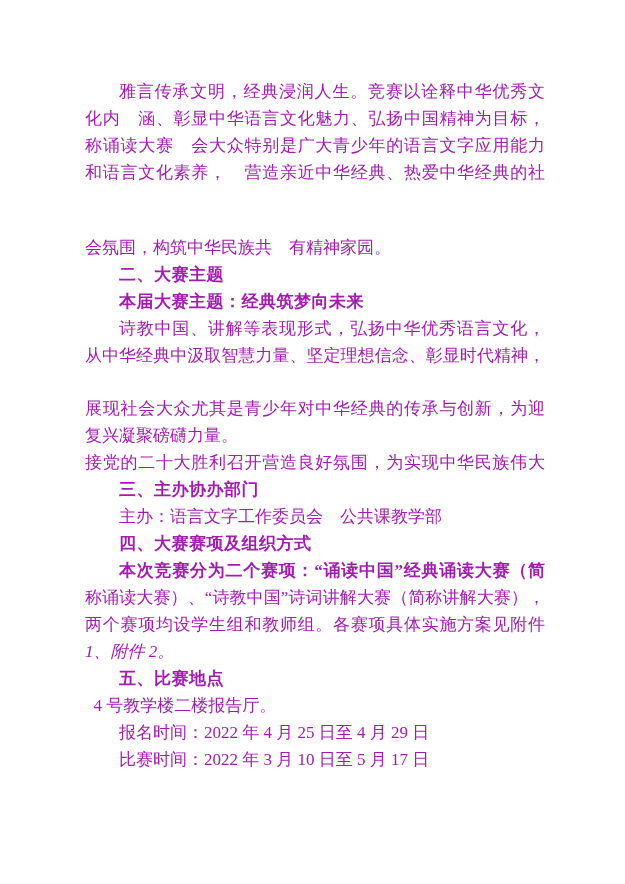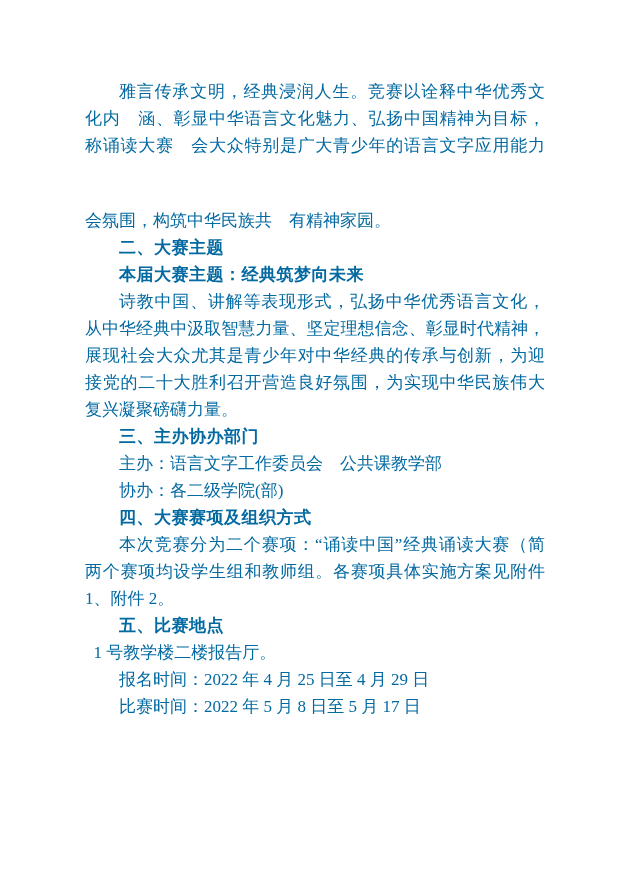--- a/index.html
+++ b/index.html
@@ -40,37 +40,38 @@
     font-family: "Liberation Sans", "DejaVu Sans", sans-serif;
     font-weight: bold;
     letter-spacing: 0.5px;
     text-align: left;
   }
 </style>
 </head>
 <body>
 
 <div class="page" style="background: rgb(255, 255, 255);">
-  <div class="content" id="content" style="color: #0369a1;">
+  <div class="content" id="content" style="color: #a21caf;">
       <div class="line justified" style="padding-left: 2em;">雅言传承文明，经典浸润人生。竞赛以诠释中华优秀文</div>
       <div class="line justified" style="padding-left: 0em;">化内　涵、彰显中华语言文化魅力、弘扬中国精神为目标，</div>
       <div class="line justified" style="padding-left: 0em;">称诵读大赛　会大众特别是广大青少年的语言文字应用能力</div>
+      <div class="line justified" style="padding-left: 0em;">和语言文化素养，　营造亲近中华经典、热爱中华经典的社</div>
       <div class="line plain" style="padding-left: 0em; margin-top: 48px;">会氛围，构筑中华民族共　有精神家园。</div>
       <div class="line heading" style="padding-left: 2em;">二、大赛主题</div>
       <div class="line heading" style="padding-left: 2em;">本届大赛主题：经典筑梦向未来</div>
       <div class="line justified" style="padding-left: 2em;">诗教中国、讲解等表现形式，弘扬中华优秀语言文化，</div>
       <div class="line justified" style="padding-left: 0em;">从中华经典中汲取智慧力量、坚定理想信念、彰显时代精神，</div>
-      <div class="line justified" style="padding-left: 0em;">展现社会大众尤其是青少年对中华经典的传承与创新，为迎</div>
+      <div class="line justified" style="padding-left: 0em; margin-top: 26px;">展现社会大众尤其是青少年对中华经典的传承与创新，为迎</div>
+      <div class="line plain" style="padding-left: 0em;">复兴凝聚磅礴力量。</div>
       <div class="line justified" style="padding-left: 0em;">接党的二十大胜利召开营造良好氛围，为实现中华民族伟大</div>
-      <div class="line plain" style="padding-left: 0em;">复兴凝聚磅礴力量。</div>
       <div class="line heading" style="padding-left: 2em;">三、主办协办部门</div>
       <div class="line plain" style="padding-left: 2em;">主办：语言文字工作委员会　公共课教学部</div>
-      <div class="line plain" style="padding-left: 2em;">协办：各二级学院(部)</div>
       <div class="line heading" style="padding-left: 2em;">四、大赛赛项及组织方式</div>
-      <div class="line justified" style="padding-left: 2em;">本次竞赛分为二个赛项：“诵读中国”经典诵读大赛（简</div>
+      <div class="line justified" style="padding-left: 2em; font-weight: bold;">本次竞赛分为二个赛项：“诵读中国”经典诵读大赛（简</div>
+      <div class="line justified" style="padding-left: 0em;">称诵读大赛）、“诗教中国”诗词讲解大赛（简称讲解大赛），</div>
       <div class="line justified" style="padding-left: 0em;">两个赛项均设学生组和教师组。各赛项具体实施方案见附件</div>
-      <div class="line plain" style="padding-left: 0em;">1、附件 2。</div>
+      <div class="line plain" style="padding-left: 0em; font-style: italic;">1、附件 2。</div>
       <div class="line heading" style="padding-left: 2em;">五、比赛地点</div>
-      <div class="line plain" style="padding-left: 0.5em;">1 号教学楼二楼报告厅。</div>
+      <div class="line plain" style="padding-left: 0.5em;">4 号教学楼二楼报告厅。</div>
       <div class="line plain" style="padding-left: 2em;">报名时间：2022 年 4 月 25 日至 4 月 29 日</div>
-      <div class="line plain" style="padding-left: 2em;">比赛时间：2022 年 5 月 8 日至 5 月 17 日</div>
+      <div class="line plain" style="padding-left: 2em;">比赛时间：2022 年 3 月 10 日至 5 月 17 日</div>
     </div>
 </div>
 
 </body></html>

